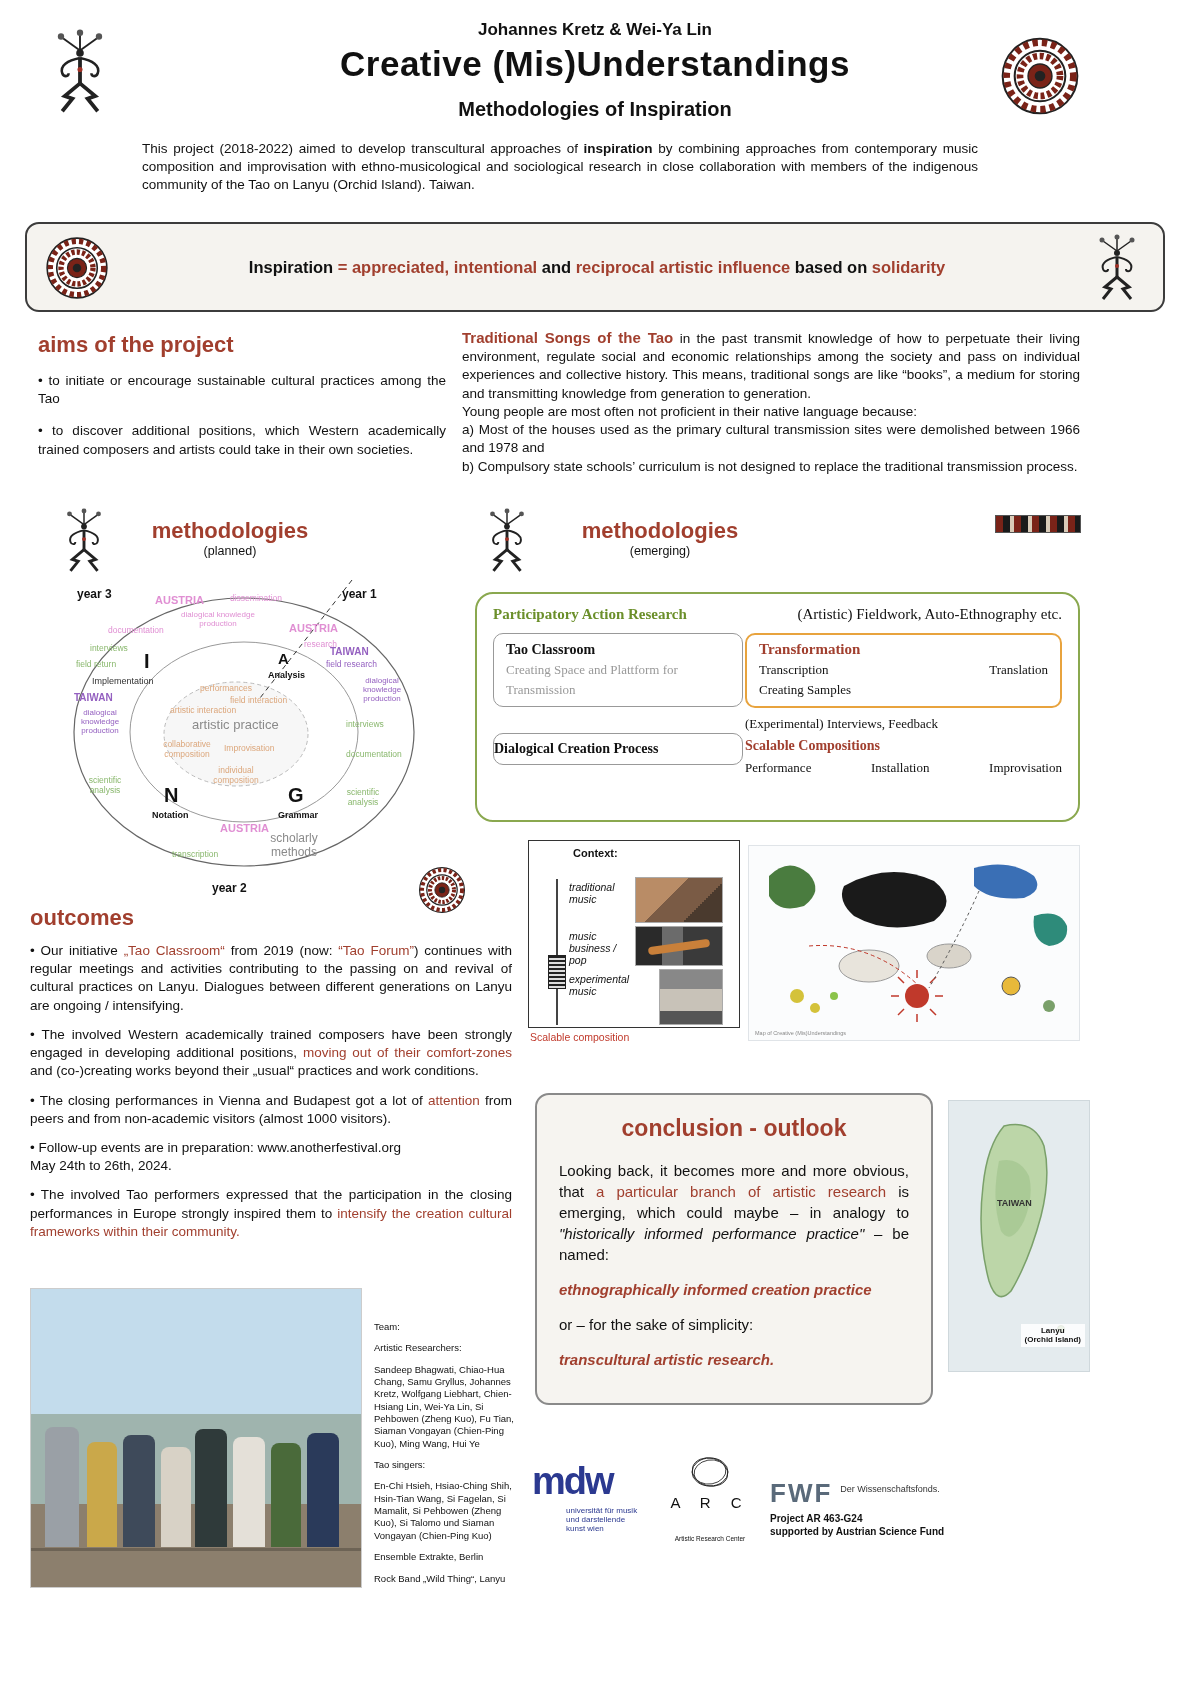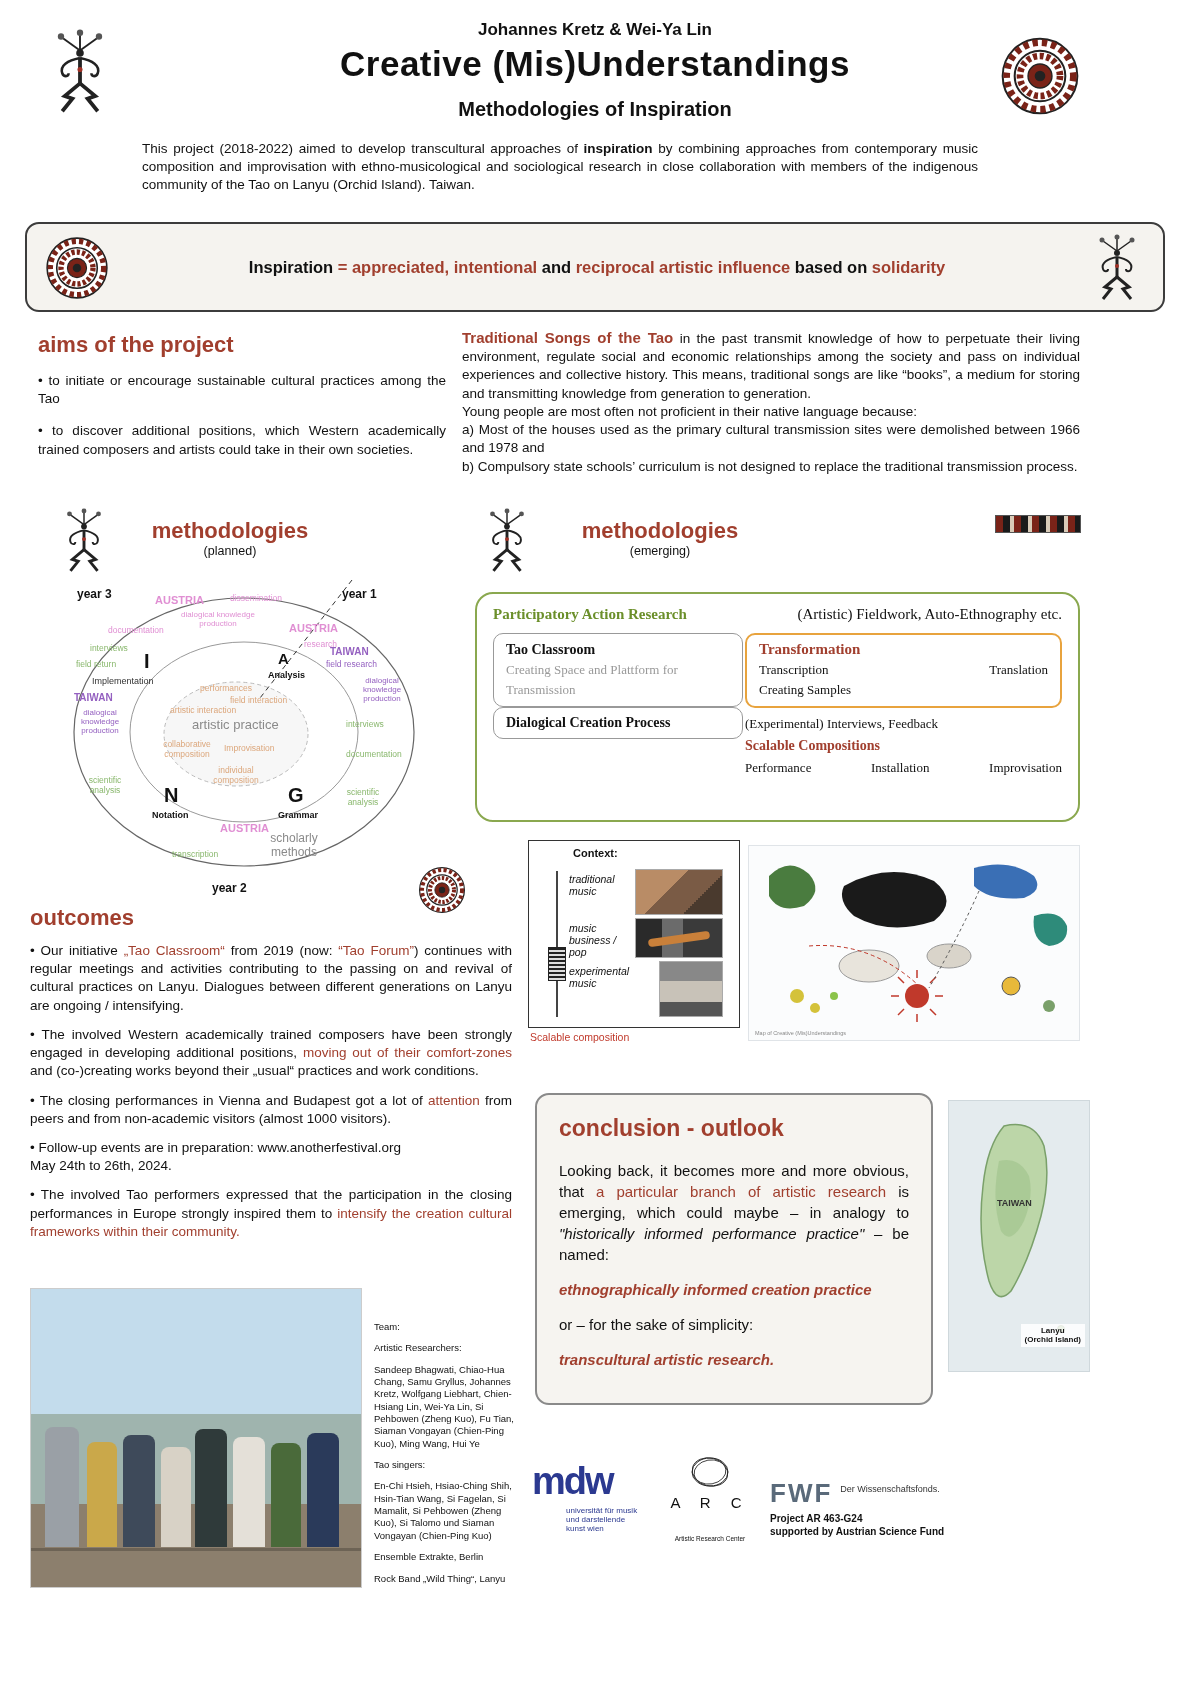--- a/index.html
+++ b/index.html
@@ -48,34 +48,34 @@
   
   .green-box { top:592px; left:475px; width:605px; height:230px; border:2px solid #8aa84f; border-radius:18px; background:#fff; padding:12px 16px; }
   .serif { font-family:"Liberation Serif", serif; }
   .gb-head { display:flex; justify-content:space-between; font-size:15px; }
   .par-h { color:#6b8f2a; font-weight:bold; }
   .gb-cols { display:flex; margin-top:10px; gap:2px; }
   .gb-left { width:250px; }
   .tao-box { border:1.5px solid #999; border-radius:10px; padding:8px 12px; }
   .tao-box .t { font-weight:bold; font-size:14px; }
   .tao-box .s { color:#999; font-size:13px; margin-top:4px; }
-  .dialog-box { border:1.5px solid #999; border-radius:10px; padding:7px 12px; font-weight:bold; font-size:14px; }
+  .dialog-box { border:1.5px solid #999; border-radius:10px; padding:7px 0; margin-top:26px; font-weight:bold; font-size:14px; }
   .gb-right { flex:1; }
   .orange-box { border:2px solid #e8a33d; border-radius:10px; padding:6px 12px 8px; }
   .orange-box .t { color:#a13f2e; font-weight:bold; font-size:15px; }
   .tt-row { display:flex; justify-content:space-between; font-size:13px; margin-top:4px; }
   .orange-box .cs { font-size:13px; margin-top:4px; }
   .gb-int { font-size:13px; margin-top:8px; }
   .gb-scal { color:#a13f2e; font-weight:bold; font-size:14px; margin-top:6px; }
   .gb-pii { display:flex; justify-content:space-between; font-size:13px; margin-top:6px; }
 
   
   .context-box { top:840px; left:528px; width:212px; height:188px; border:1.5px solid #333; background:#fff; padding:6px 16px; }
   .ctx-title { font-weight:bold; font-size:11px; margin-left:28px; }
-  .ctx-flex { display:flex; margin-top:10px; }
+  .ctx-flex { display:flex; margin-top:18px; }
   .slider { width:24px; position:relative; height:150px; }
   .slider-track { position:absolute; left:11px; top:2px; width:2px; height:146px; background:#444; }
   .slider-handle { position:absolute; left:3px; top:78px; width:18px; height:34px;
       background:repeating-linear-gradient(180deg,#222 0 2px,#ddd 2px 4px); border:1px solid #222; }
   .ctx-items { flex:1; }
   .ctx-row { display:flex; align-items:flex-start; justify-content:space-between; margin-bottom:3px; }
   .ctx-label { font-style:italic; font-size:10.5px; width:62px; padding-top:4px; }
   .ph { border:1px solid #aaa; }
   .ph1 { width:88px; height:46px; background:linear-gradient(135deg,#b98c66 0 40%,#7a5b45 40% 70%,#4a3a2e 70% 100%); }
   .ph2 { width:88px; height:40px; background:linear-gradient(90deg,#2a2a2a 0 30%,#6b6b6b 30% 55%,#3a3a3a 55% 100%); position:relative; }
@@ -87,21 +87,21 @@
   .amap { top:845px; left:748px; width:332px; height:196px; background:#fbfcfd; border:1px solid #e0e4e8; }
   .amap-cap { position:absolute; left:6px; bottom:4px; font-size:5.5px; color:#888; }
 
   
   .outcomes { top:905px; left:30px; width:482px; }
   .outcomes p { font-size:13.5px; line-height:1.35; margin-top:11px; }
 
   
   .conclusion { top:1093px; left:535px; width:398px; height:312px; border:2px solid #8a8a8a; border-radius:14px; background:#f6f4f0; padding:20px 22px; }
   .conclusion p { font-size:15px; line-height:1.4; }
-  .concl-h { color:#a13f2e; font-size:23px; font-weight:bold; margin-bottom:18px; }
+  .concl-h { color:#a13f2e; font-size:23px; font-weight:bold; margin-bottom:18px;text-align:center; }
   .phrase { color:#a13f2e; font-weight:bold; font-style:italic; font-size:15px; margin-top:16px; }
   .concl-p2 { margin-top:16px; }
 
   
   .tmap { top:1100px; left:948px; width:142px; height:272px; background:#e4ebee; border:1px solid #cfd8dc; }
   .tmap-lanyu { position:absolute; right:4px; bottom:24px; background:rgba(255,255,255,.85); padding:2px 4px; font-size:8px; font-weight:bold; line-height:1.2; text-align:center; }
 
   
   .photo { top:1288px; left:30px; width:332px; height:300px; background:linear-gradient(180deg,#c3dcec 0 42%,#9fb4ae 42% 72%,#8c7f6d 72% 100%); position:absolute; overflow:hidden; border:1px solid #ccc; }
   .person { position:absolute; bottom:40px; border-radius:8px 8px 0 0; }

